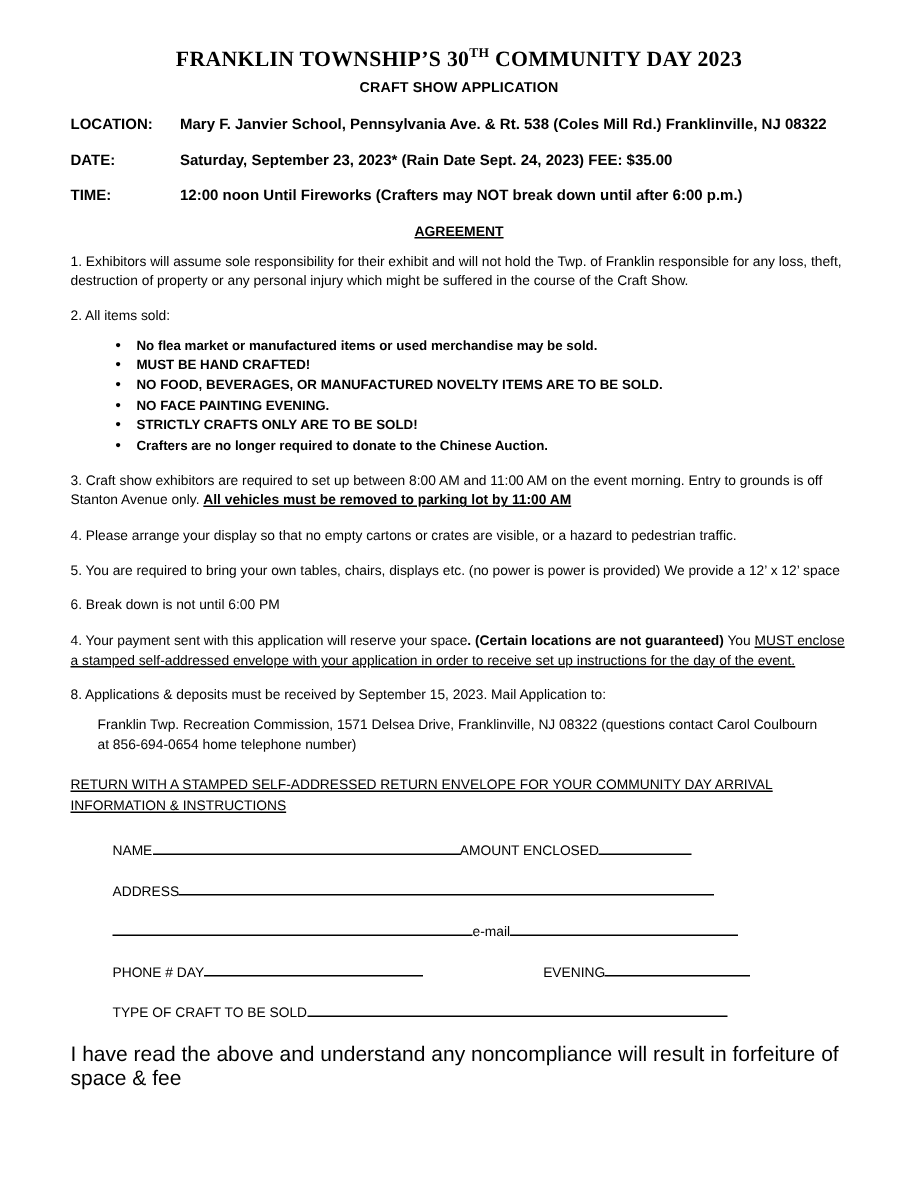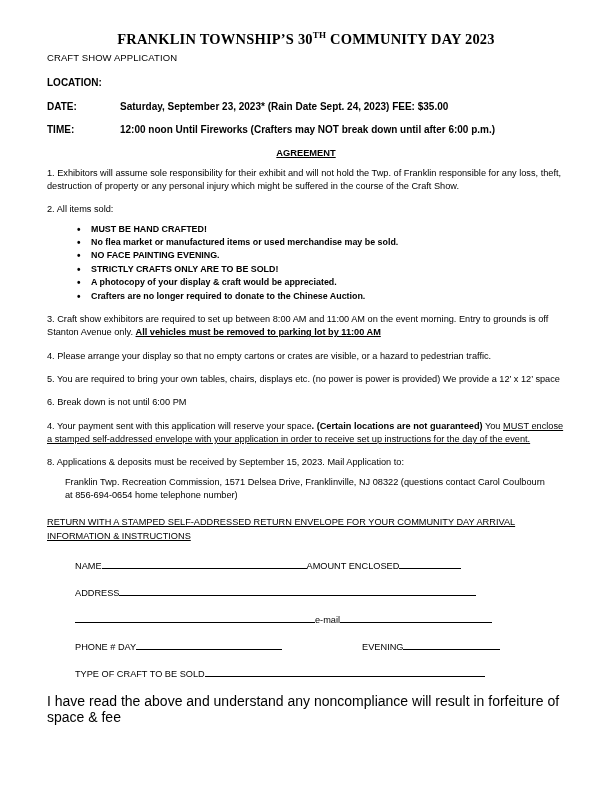--- a/index.html
+++ b/index.html
@@ -35,22 +35,23 @@
     text-align: center;
     letter-spacing: 0.2px;
     margin: 0 0 4px 0;
     line-height: 1.2;
   }
   .doc-title sup {
     font-size: 9px;
     vertical-align: super;
   }
   .doc-subtitle {
+    text-align: center;
     font-size: 9.5px;
-    font-weight: normal;
+    font-weight: bold;
     margin: 0 0 14px 0;
     letter-spacing: 0.1px;
   }
   .info-row {
     display: flex;
     align-items: flex-start;
     font-size: 10px;
     font-weight: bold;
     margin-bottom: 11px;
     line-height: 1.25;
@@ -139,42 +140,43 @@
 
 <div class="page">
   <div class="inner">
 
     <h1 class="doc-title"><span>FRANKLIN TOWNSHIP’S 30</span><sup>TH</sup><span> COMMUNITY DAY 2023</span></h1>
 
     <div class="doc-subtitle">CRAFT SHOW APPLICATION</div>
 
     <div class="info-row">
       <div class="info-label">LOCATION:</div>
+      <div class="info-value">Mary F. Janvier School, Pennsylvania Ave. &amp; Rt. 538 (Coles Mill Rd.)   Franklinville, NJ 08322</div>
     </div>
     <div class="info-row">
       <div class="info-label">DATE:</div>
       <div class="info-value">Saturday, September 23, 2023*  (Rain Date Sept. 24, 2023)          FEE:    $35.00</div>
     </div>
     <div class="info-row">
       <div class="info-label">TIME:</div>
       <div class="info-value">12:00 noon  Until Fireworks (Crafters may NOT break down until after 6:00 p.m.)</div>
     </div>
 
     <div class="agreement-head">AGREEMENT</div>
 
     <p class="clause">1.  Exhibitors will assume sole responsibility for their exhibit and will not hold the Twp. of Franklin responsible for any loss, theft, destruction of property or any personal injury which might be suffered in the course of the Craft Show.</p>
 
     <p class="clause tight">2.  All items sold:</p>
 
     <ul class="items">
+      <li>No flea market or manufactured items or used merchandise may be sold.</li>
       <li>MUST BE HAND CRAFTED!</li>
-      <li>No flea market or manufactured items or used merchandise may be sold.</li>
+      <li>NO FOOD, BEVERAGES, OR MANUFACTURED NOVELTY ITEMS ARE TO BE SOLD.</li>
       <li>NO FACE PAINTING EVENING.</li>
       <li>STRICTLY CRAFTS ONLY ARE TO BE SOLD!</li>
-      <li>A photocopy of your display &amp; craft would be appreciated.</li>
       <li>Crafters are no longer required to donate to the Chinese Auction.</li>
     </ul>
 
     <p class="clause"><span>3.  Craft show exhibitors are required to set up between 8:00 AM and 11:00 AM on the event morning.  Entry to grounds is off Stanton Avenue only.  </span><span class="bu">All vehicles must be removed to parking lot by 11:00 AM</span></p>
 
     <p class="clause">4.  Please arrange your display so that no empty cartons or crates are visible, or a hazard to pedestrian traffic.</p>
 
     <p class="clause">5.  You are required to bring your own tables, chairs, displays etc.  (no power is power is provided) We provide a 12’ x 12’ space</p>
 
     <p class="clause">6.  Break down is not until 6:00 PM</p>

